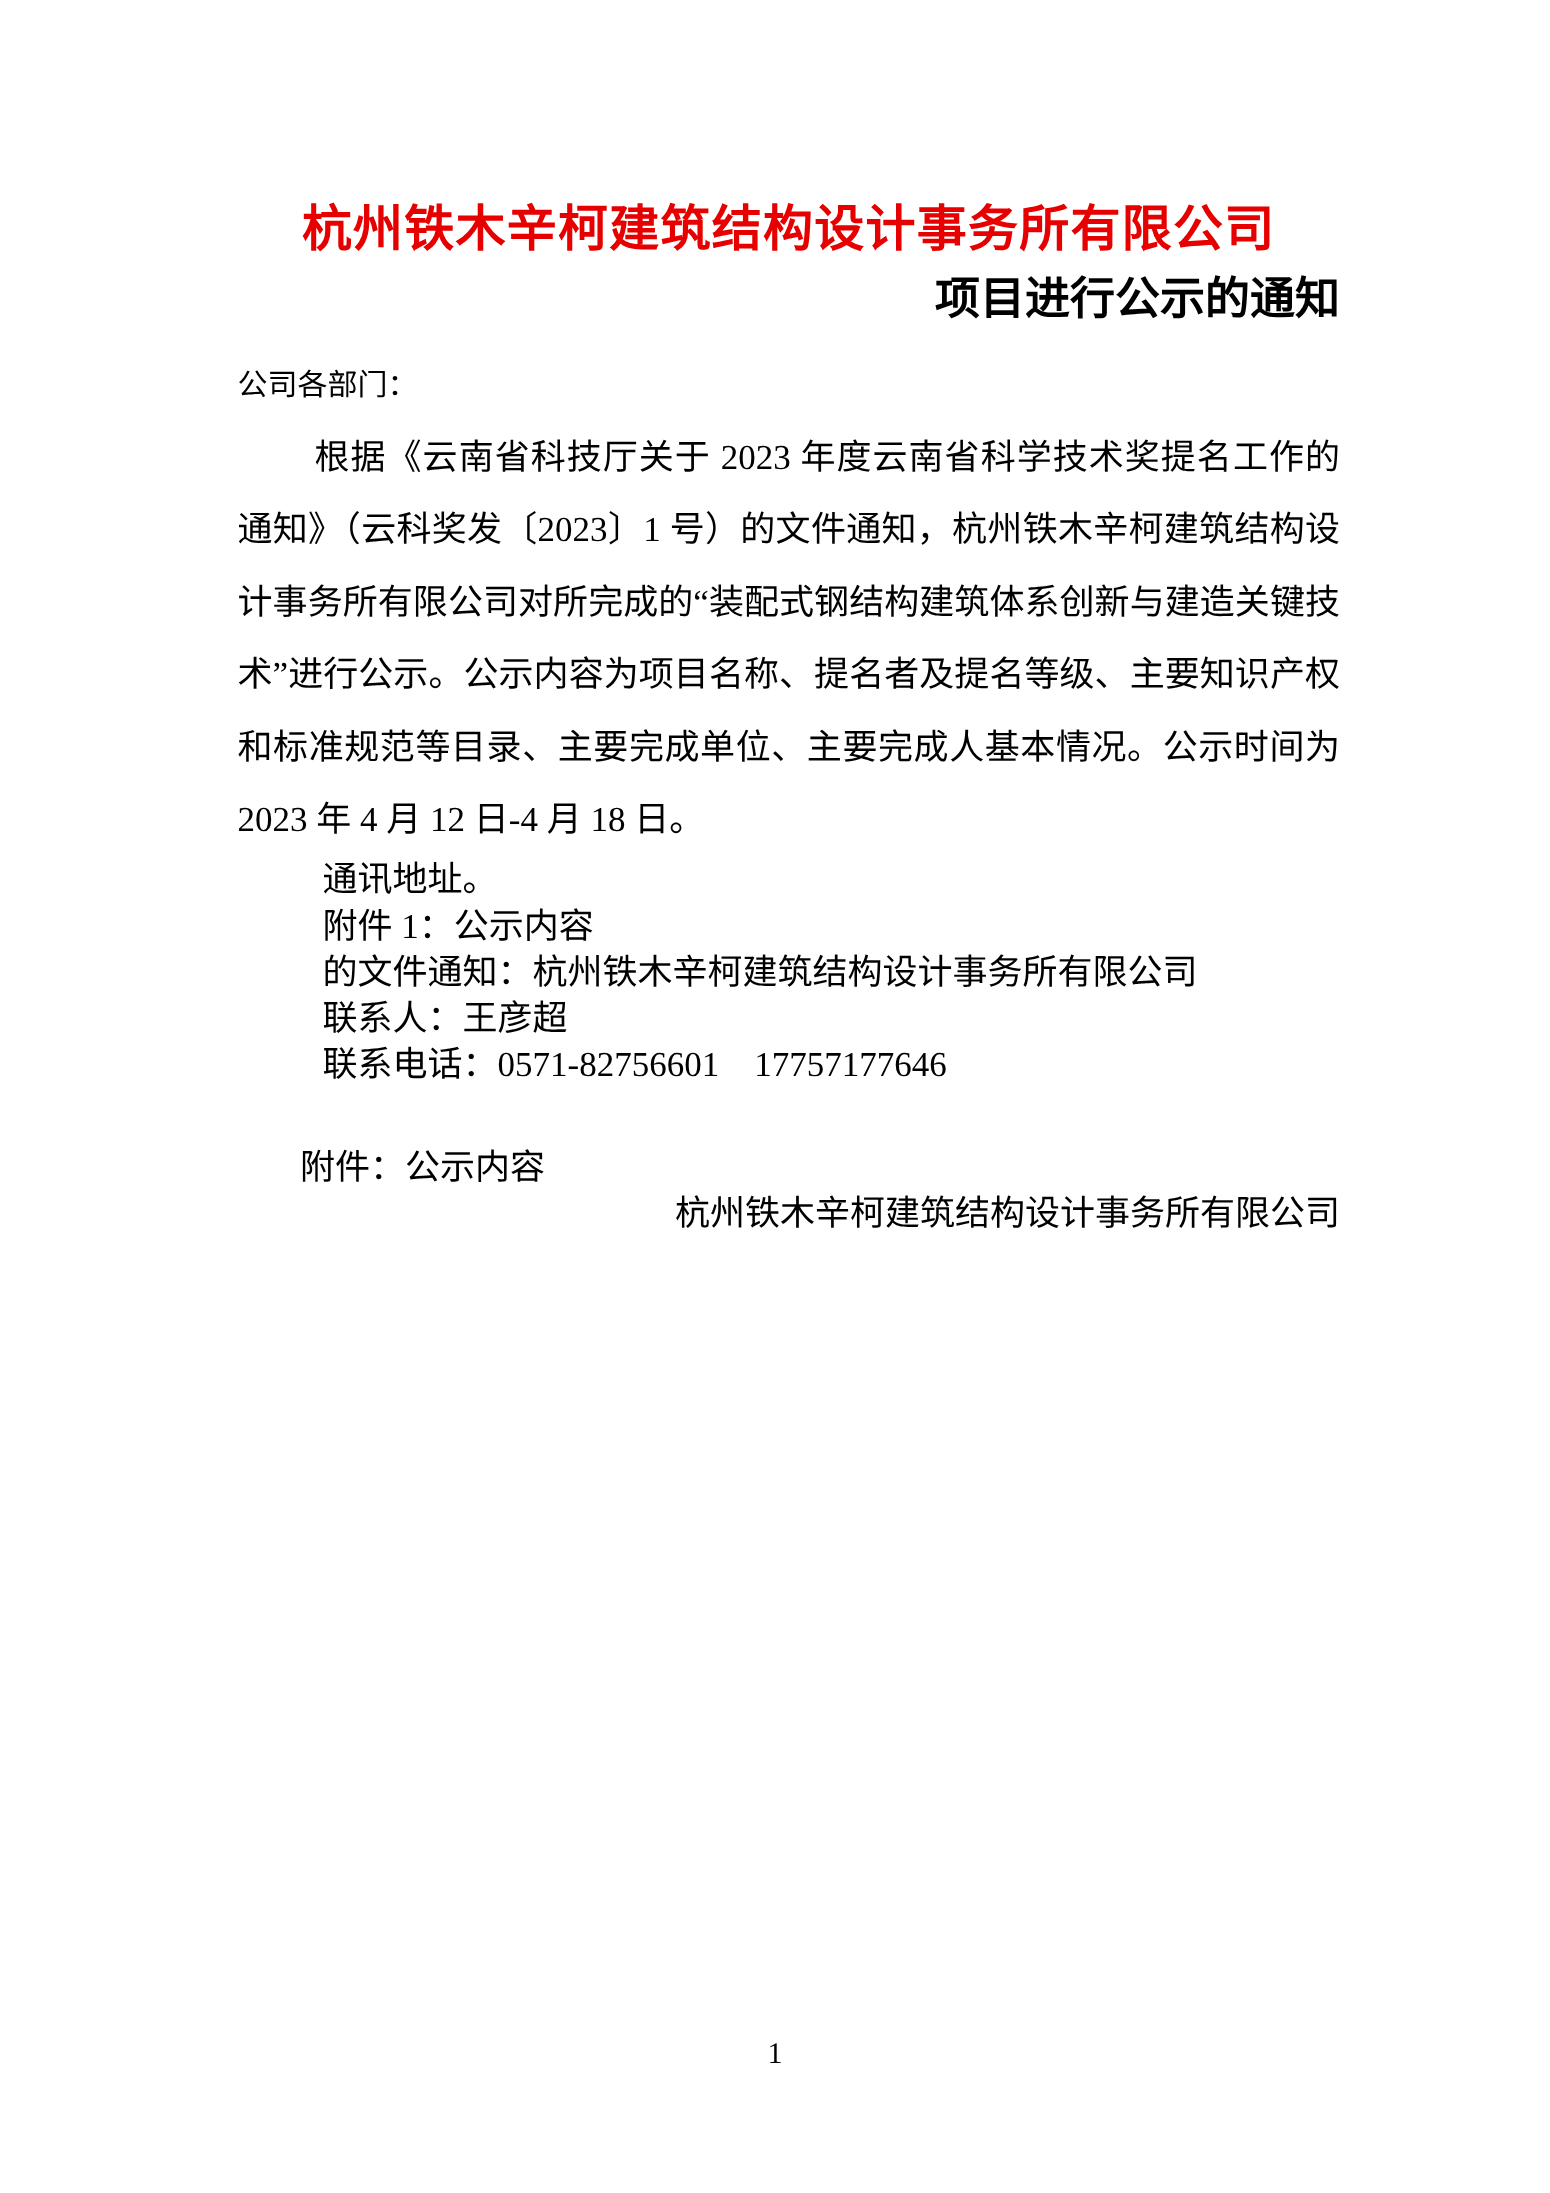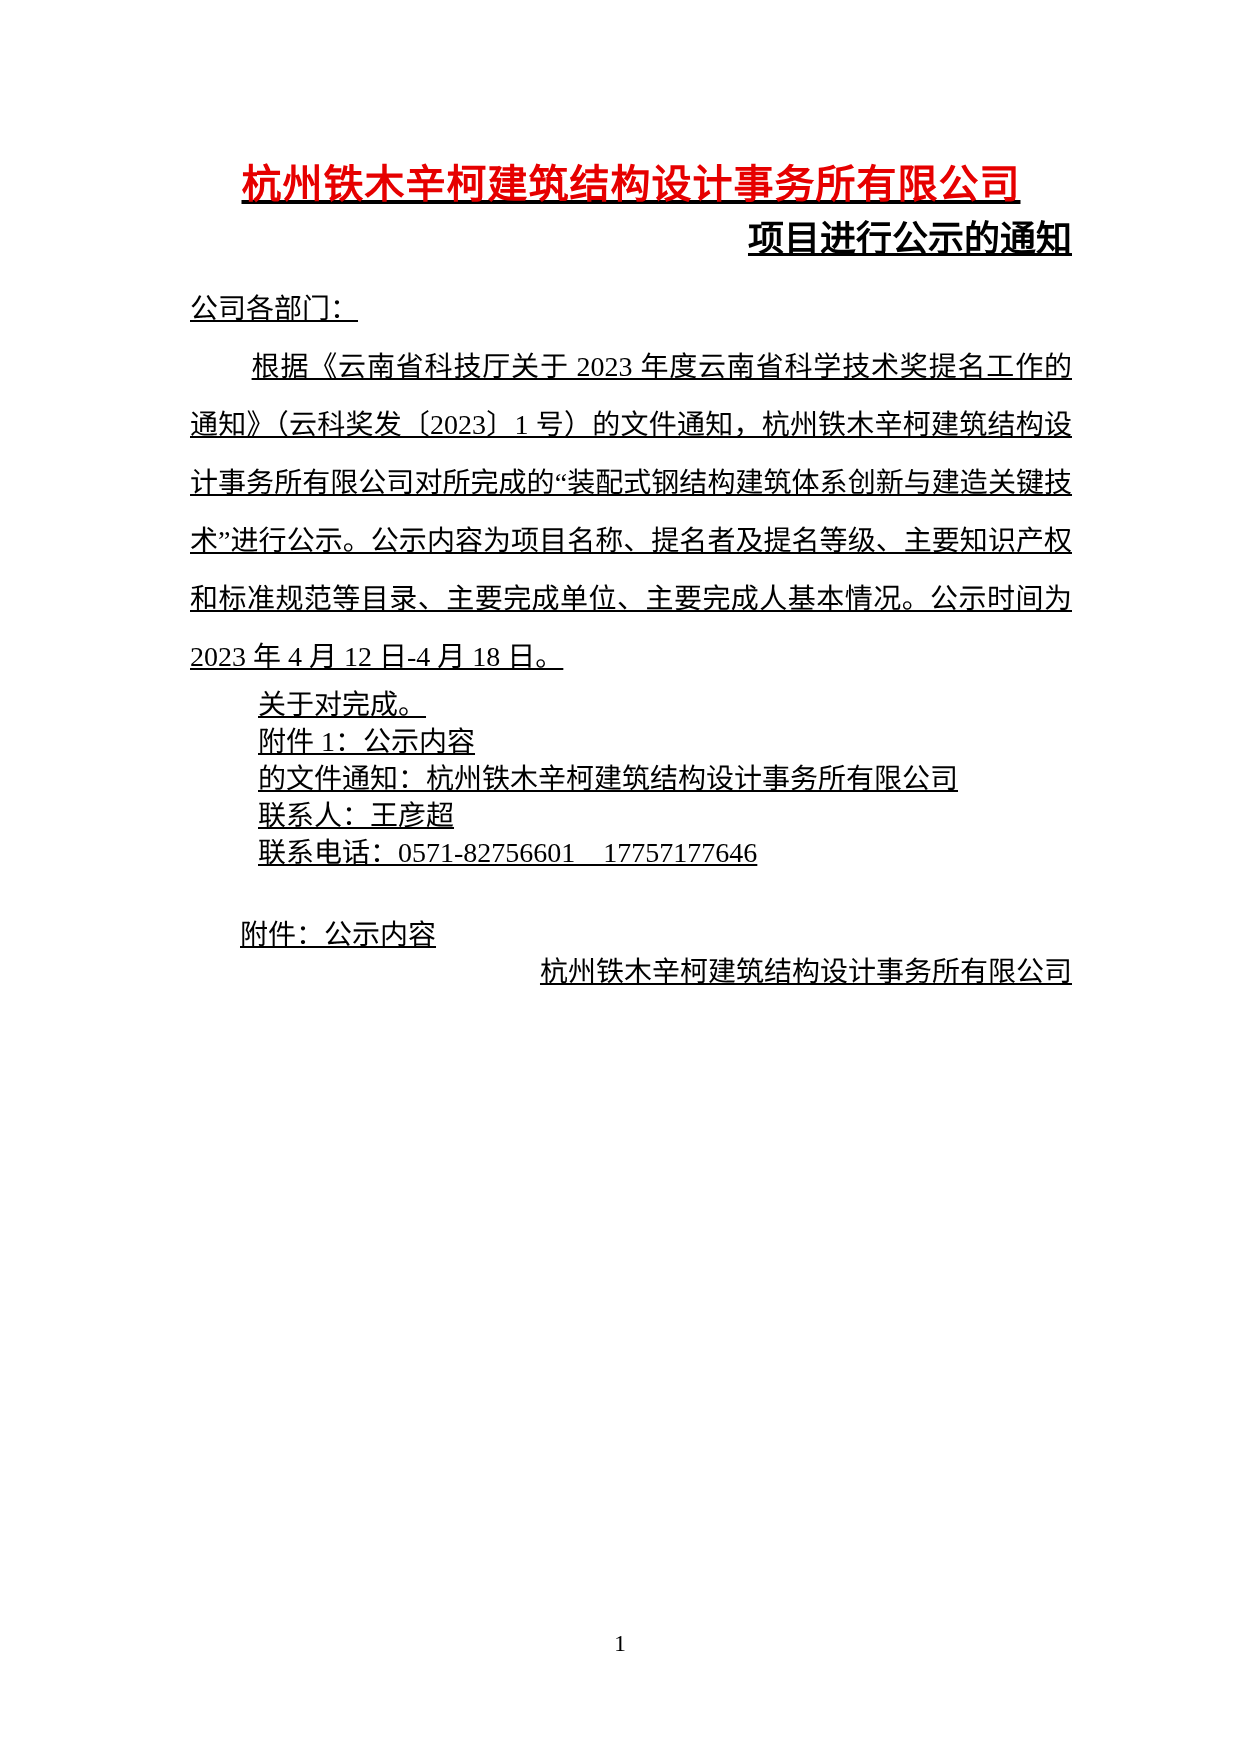--- a/index.html
+++ b/index.html
@@ -8,21 +8,20 @@
     background: #ffffff;
   }
   .page {
     position: relative;
     width: 1240px;
     height: 1754px;
     background: #ffffff;
     color: #000000;
     overflow: hidden;
     font-family: "Liberation Serif", "DejaVu Serif", serif;
-    text-decoration: underline;
   }
   .content {
     margin-left: 190px;
     width: 882px;
   }
   .doc-title {
     margin: 158px 0 0 0;
     font-size: 40px;
     line-height: 52px;
     font-weight: bold;
@@ -35,21 +34,21 @@
     margin: 14px 0 0 0;
     font-size: 36px;
     line-height: 57px;
     font-weight: bold;
     text-align: center;
     color: #000000;
     font-family: "Liberation Sans", "DejaVu Sans", sans-serif;
   }
   .salutation {
     margin-top: 13px;
-    font-size: 28px;
+    font-size: 24px;
     line-height: 58px;
   }
   .para {
     margin: 0;
     font-size: 28px;
     line-height: 58px;
     text-align: justify;
     text-justify: inter-ideograph;
     text-indent: 2.2em;
     word-break: break-all;
@@ -93,21 +92,21 @@
 
 
     <div class="doc-subtitle" style="margin-top:0;text-align:right;">项目进行公示的通知</div>
 
     <div class="salutation">公司各部门：</div>
 
     <p class="para">根据《云南省科技厅关于 2023 年度云南省科学技术奖提名工作的通知》（云科奖发〔2023〕1 号）的文件通知，杭州铁木辛柯建筑结构设计事务所有限公司对所完成的“装配式钢结构建筑体系创新与建造关键技术”进行公示。公示内容为项目名称、提名者及提名等级、主要知识产权和标准规范等目录、主要完成单位、主要完成人基本情况。公示时间为 2023 年 4 月 12 日-4 月 18 日。</p>
 
 
     <div class="closing-block">
-      <div>关于对完成。</div>
+      <div>通讯地址。</div>
       <div>附件 1：公示内容</div>
       <div>的文件通知：杭州铁木辛柯建筑结构设计事务所有限公司</div>
       <div>联系人：王彦超</div>
       <div>联系电话：0571-82756601　17757177646</div>
     </div>
 
     <div class="attachment-note">附件：公示内容</div>
 
     <div class="signature">
       <div>杭州铁木辛柯建筑结构设计事务所有限公司</div>

